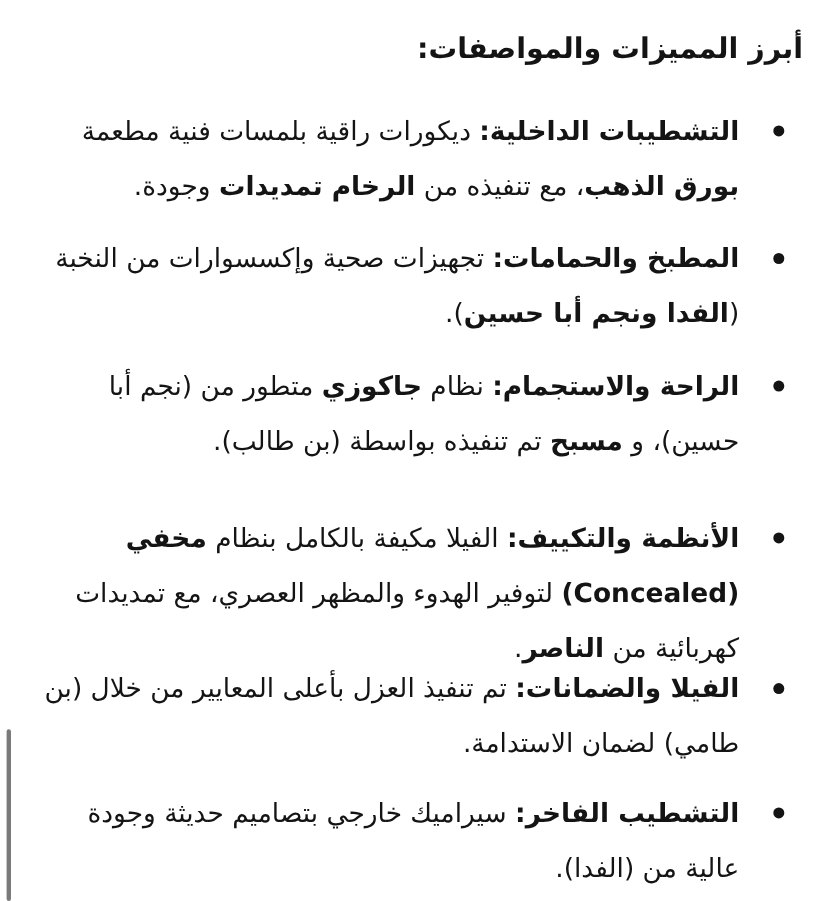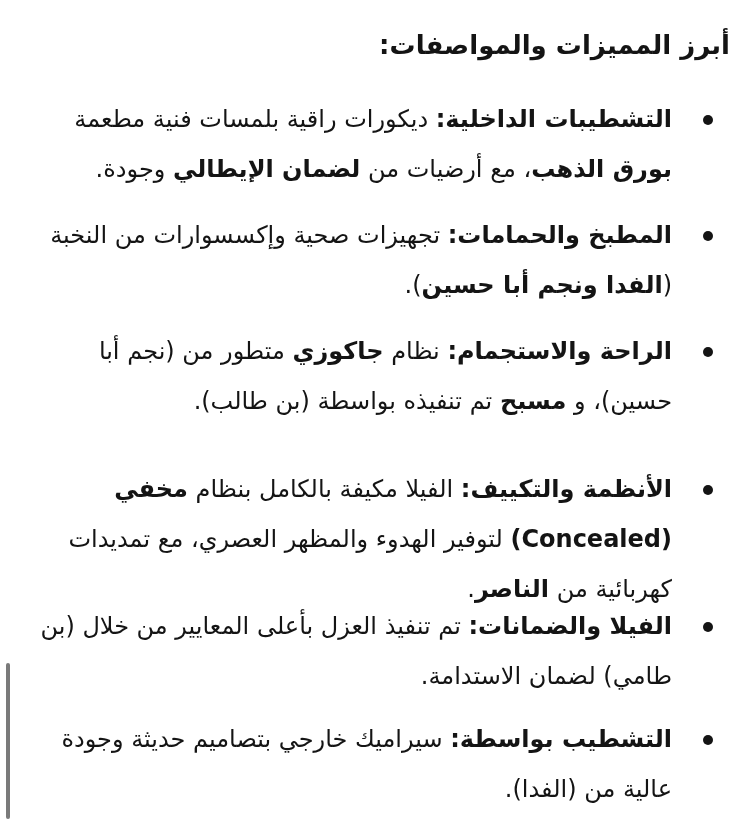--- a/index.html
+++ b/index.html
@@ -81,38 +81,38 @@
   </style>
 </head>
 <body>
 
 <div class="page">
   <h2 class="heading">أبرز المميزات والمواصفات:</h2>
 
   <ul class="features">
     <li class="feature" style="top: 94px;">
       <span class="bullet"></span>
-      <span class="b">التشطيبات الداخلية:</span><span><span> ديكورات راقية بلمسات فنية مطعمة </span><span class="b">بورق الذهب</span><span>، مع أرضيات من </span><span class="b">لضمان الإيطالي</span><span> وجودة.</span></span>
+      <span class="b">التشطيبات الداخلية:</span><span><span> ديكورات راقية بلمسات فنية مطعمة </span><span class="b">بورق الذهب</span><span>، مع تنفيذه من </span><span class="b">الرخام تمديدات</span><span> وجودة.</span></span>
     </li>
     <li class="feature" style="top: 210px;">
       <span class="bullet"></span>
       <span class="b">المطبخ والحمامات:</span><span><span> تجهيزات صحية وإكسسوارات من النخبة (</span><span class="b">الفدا ونجم أبا حسين</span><span>).</span></span>
     </li>
     <li class="feature" style="top: 326px; text-align: right;">
       <span class="bullet"></span>
       <span class="b">الراحة والاستجمام:</span><span><span> نظام </span><span class="b">جاكوزي</span><span> متطور من (نجم أبا حسين)، و </span><span class="b">مسبح</span><span> تم تنفيذه بواسطة (بن طالب).</span></span>
     </li>
     <li class="feature" style="top: 464px;">
       <span class="bullet"></span>
       <span class="b">الأنظمة والتكييف:</span><span><span> الفيلا مكيفة بالكامل بنظام </span><span class="b">مخفي (Concealed)</span><span> لتوفير الهدوء والمظهر العصري، مع تمديدات كهربائية من </span><span class="b">الناصر</span><span>.</span></span>
     </li>
     <li class="feature" style="top: 601px;">
       <span class="bullet"></span>
       <span class="b">الفيلا والضمانات:</span><span><span> تم تنفيذ العزل بأعلى المعايير من خلال (بن طامي) لضمان الاستدامة.</span></span>
     </li>
     <li class="feature" style="top: 714px;">
       <span class="bullet"></span>
-      <span class="b">التشطيب بواسطة:</span><span><span> سيراميك خارجي بتصاميم حديثة وجودة عالية من (الفدا).</span></span>
+      <span class="b">التشطيب الفاخر:</span><span><span> سيراميك خارجي بتصاميم حديثة وجودة عالية من (الفدا).</span></span>
     </li>
   </ul>
 </div>
 
 <div class="scrollbar"></div>
 
 </body></html>

